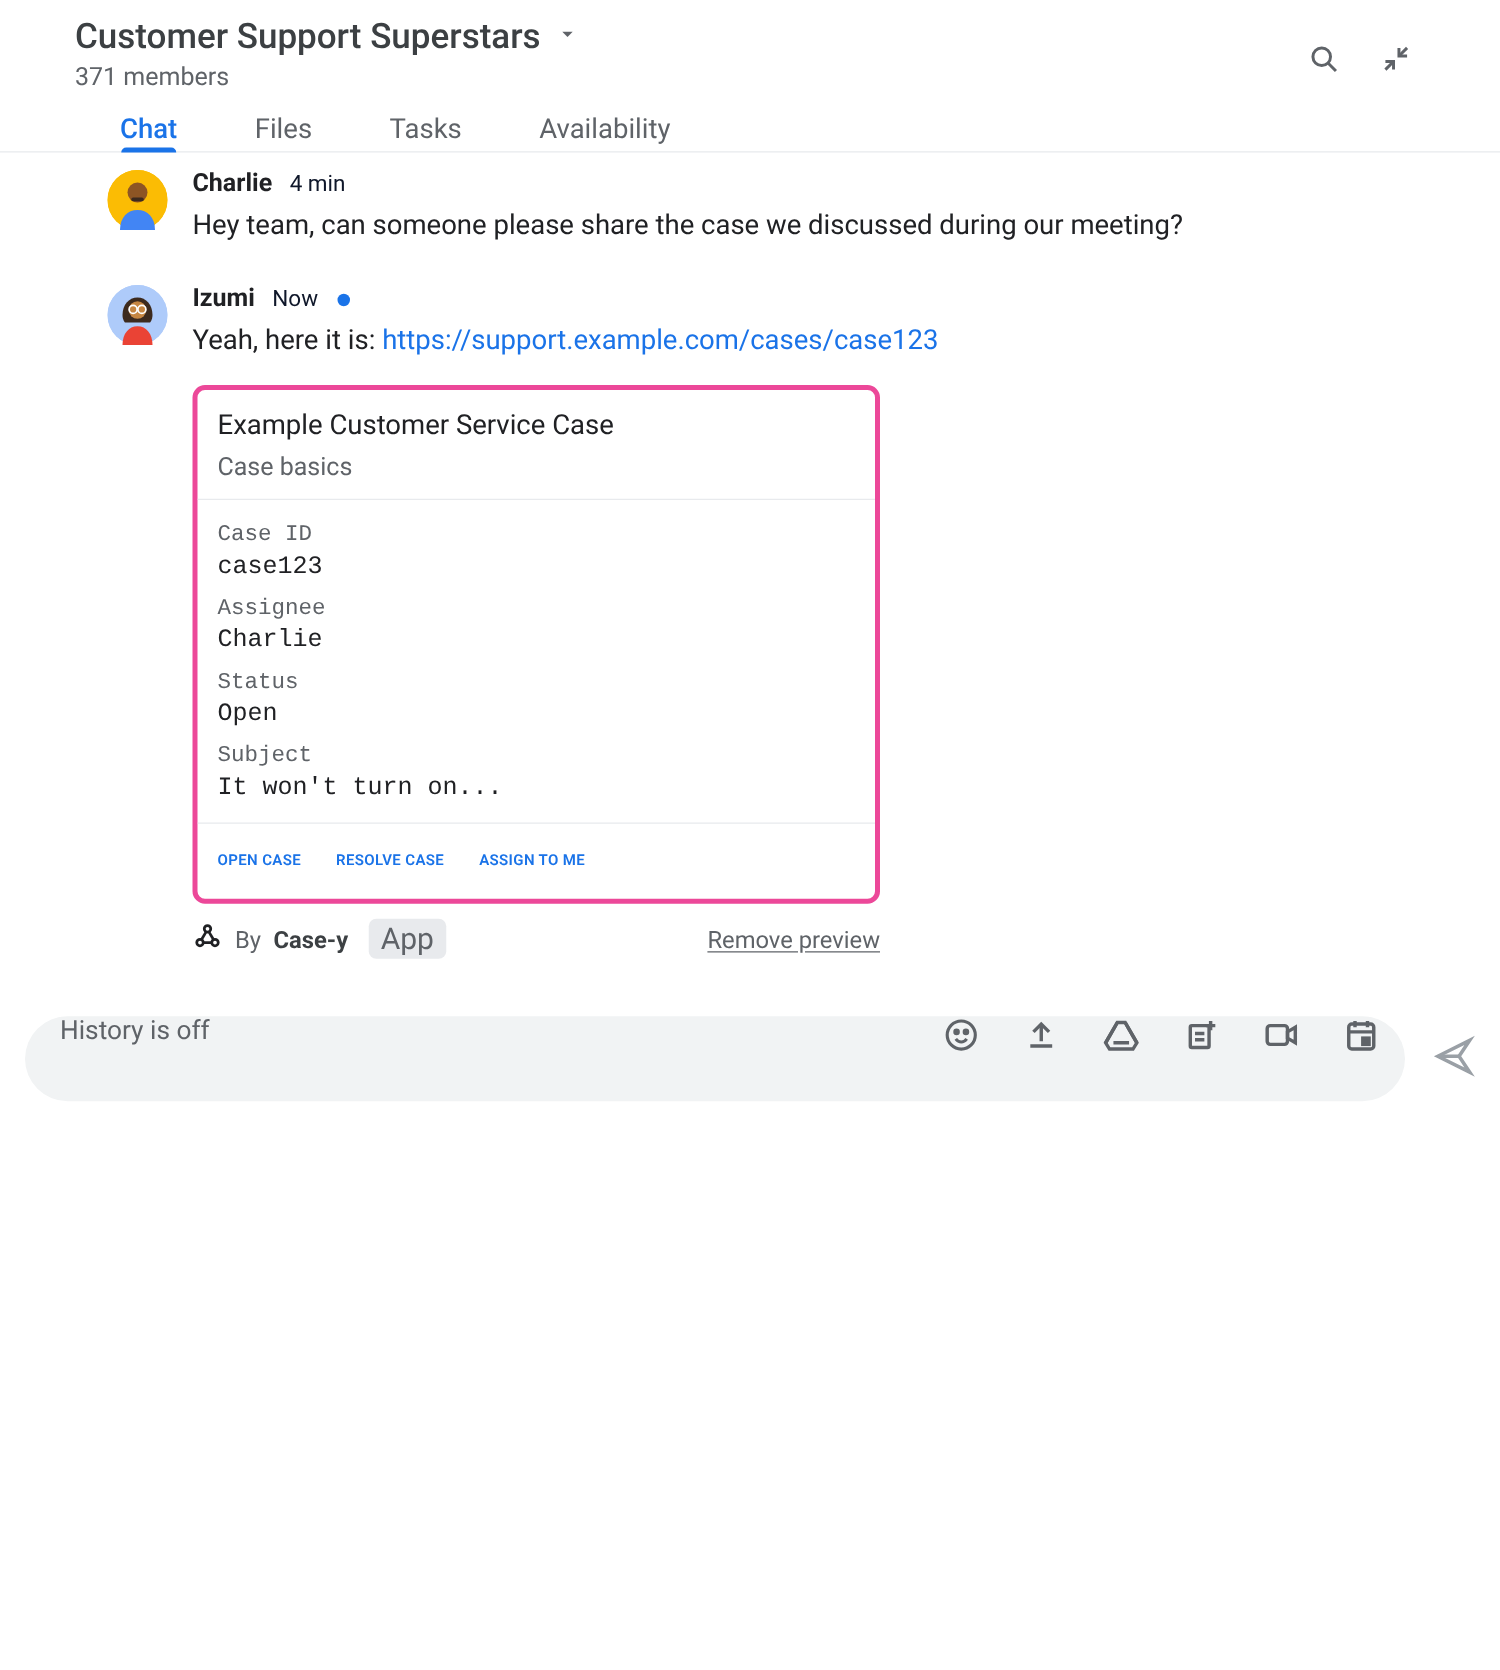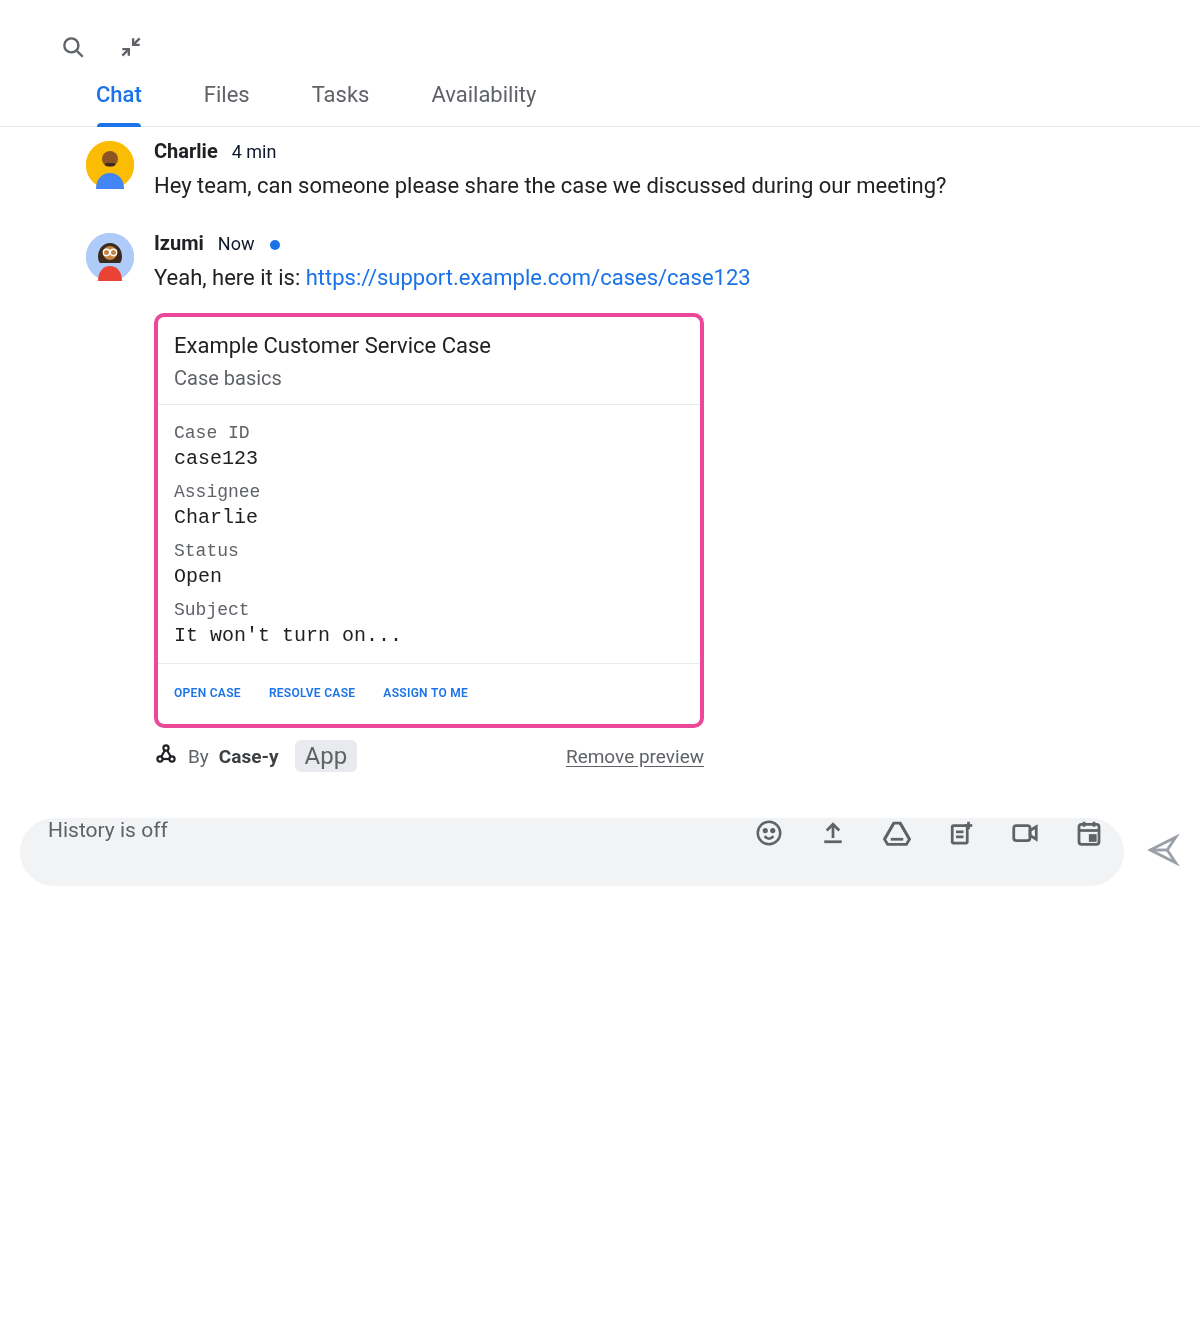--- a/index.html
+++ b/index.html
@@ -43,21 +43,21 @@
   .header-icons svg { width: 26px; height: 26px; }
   .tabs {
     display: flex;
     gap: 62px;
     padding: 18px 0 0 96px;
     border-bottom: 1px solid #e8eaed;
   }
   .tab {
     font-size: 22px;
     color: #5f6368;
-    padding-bottom: 19px;
+    padding-bottom: 5px;
     cursor: pointer;
     position: relative;
   }
   .tab.active {
     color: #1a73e8;
     font-weight: 500;
   }
   .tab.active::after {
     content: "";
     position: absolute;
@@ -189,20 +189,31 @@
     align-items: center;
   }
   .composer-icons svg { width: 30px; height: 30px; }
   .send-icon { color: #9aa0a6; }
   .send-icon svg { width: 34px; height: 34px; }
 </style>
 </head>
 <body>
 
 <div class="header">
+  <div class="header-left">
+    <div class="space-title-row">
+      <span class="space-title">Customer Support Superstars</span>
+      <span class="chevron">
+        <svg width="20" height="20" viewBox="0 0 24 24" fill="currentColor">
+            <path d="M7 10l5 5 5-5z"></path>
+          </svg>
+      </span>
+    </div>
+    <div class="member-count">371 members</div>
+  </div>
   <div class="header-icons">
     <span>
       <svg viewBox="0 0 24 24" fill="none" stroke="currentColor" stroke-width="2.2">
           <circle cx="10.5" cy="10.5" r="6.5"></circle>
           <line x1="15.5" y1="15.5" x2="21" y2="21"></line>
         </svg>
     </span>
     <span>
       <svg viewBox="0 0 24 24" fill="none" stroke="currentColor" stroke-width="2.2">
           <path d="M14 4l0 6 6 0"></path>

